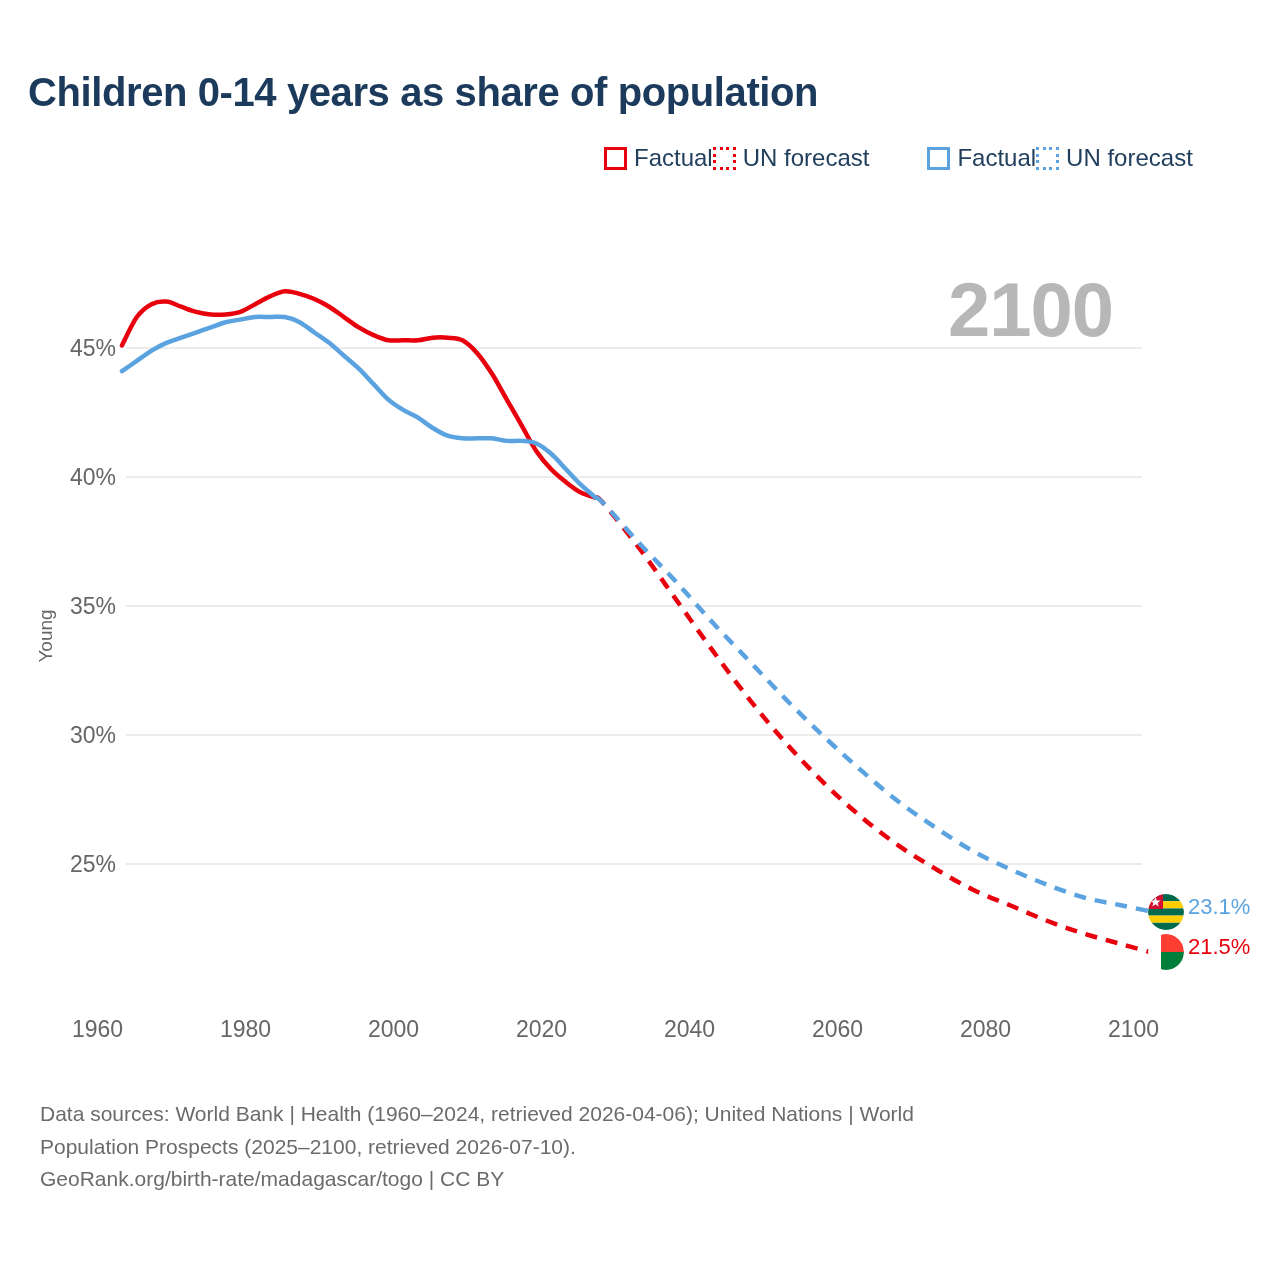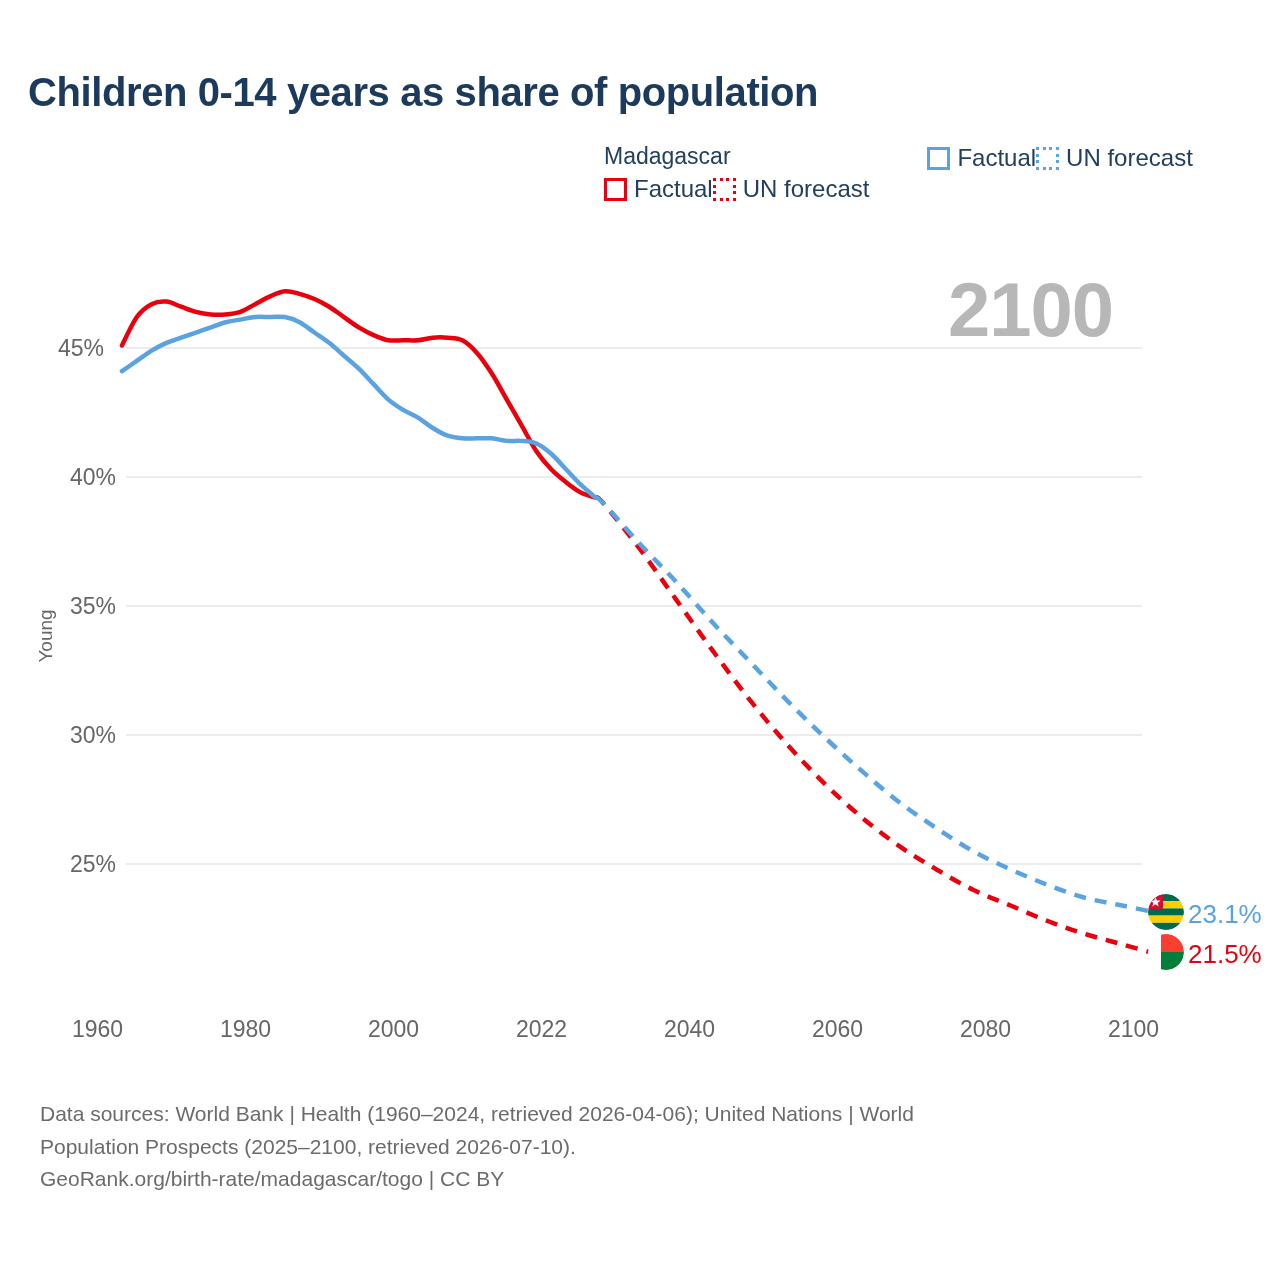--- a/index.html
+++ b/index.html
@@ -108,24 +108,24 @@
     color: #666666;
     transform: rotate(-90deg);
     transform-origin: center;
     width: 100px;
     text-align: center;
   }
 
   
   .end-label {
     position: absolute;
-    font-size: 26px;
+    font-size: 22px;
     white-space: nowrap;
     display: flex;
-    align-items: flex-end;
+    align-items: flex-start;
     gap: 4px;
   }
   .flag {
     width: 36px; height: 36px;
     border-radius: 50%;
     overflow: hidden;
     position: relative;
     flex: 0 0 auto;
   }
   .flag svg { display: block; }
@@ -145,21 +145,20 @@
 </style>
 </head>
 <body>
 
 <div class="page">
 
   <div id="chart-title">Children 0-14 years as share of population</div>
 
   <div id="legend">
     <div class="legend-group">
-      <div class="legend-country">Madagascar</div>
       <div class="legend-entries">
         <div class="legend-entry">
           <span class="swatch solid" style="border-color:#e8000d"></span>
           <span class="legend-label">Factual</span>
         </div>
         <div class="legend-entry">
           <span class="swatch dotted" style="border-color:#e8000d"></span>
           <span class="legend-label">UN forecast</span>
         </div>
       </div>
@@ -193,27 +192,27 @@
       <path d="M 595.60 497.64 C 596.83 498.50, 595.60 495.06, 603.00 502.80 C 610.40 510.54, 627.67 530.75, 640.00 544.08 C 652.33 557.41, 664.67 569.45, 677.00 582.78 C 689.33 596.11, 701.67 610.73, 714.00 624.06 C 726.33 637.39, 738.67 649.86, 751.00 662.76 C 763.33 675.66, 775.67 688.99, 788.00 701.46 C 800.33 713.93, 812.67 725.97, 825.00 737.58 C 837.33 749.19, 849.67 760.37, 862.00 771.12 C 874.33 781.87, 886.67 792.62, 899.00 802.08 C 911.33 811.54, 923.67 819.71, 936.00 827.88 C 948.33 836.05, 960.67 844.22, 973.00 851.10 C 985.33 857.98, 997.67 863.57, 1010.00 869.16 C 1022.33 874.75, 1034.67 879.91, 1047.00 884.64 C 1059.33 889.37, 1071.67 894.10, 1084.00 897.54 C 1096.33 900.98, 1108.67 902.70, 1121.00 905.28 C 1133.33 907.86, 1151.83 911.73, 1158.00 913.02" fill="none" stroke="#5ba3e0" stroke-width="4.5" stroke-linecap="butt" stroke-dasharray="12 9"></path>
     </svg>
 
   <div id="y-axis-title">Young</div>
 
   <div id="y-ticks">
       <div class="y-tick-label" style="left: 36px; top: 864px;">25%</div>
       <div class="y-tick-label" style="left: 36px; top: 735px;">30%</div>
       <div class="y-tick-label" style="left: 36px; top: 606px;">35%</div>
       <div class="y-tick-label" style="left: 36px; top: 477px;">40%</div>
-      <div class="y-tick-label" style="left: 24px; top: 348px;">45%</div>
+      <div class="y-tick-label" style="left: 36px; top: 348px;">45%</div>
     </div>
   <div id="x-ticks">
       <div class="x-tick-label" style="left: 122px;">1960</div>
       <div class="x-tick-label" style="left: 270px;">1980</div>
       <div class="x-tick-label" style="left: 418px;">2000</div>
-      <div class="x-tick-label" style="left: 566px;">2022</div>
+      <div class="x-tick-label" style="left: 566px;">2020</div>
       <div class="x-tick-label" style="left: 714px;">2040</div>
       <div class="x-tick-label" style="left: 862px;">2060</div>
       <div class="x-tick-label" style="left: 1010px;">2080</div>
       <div class="x-tick-label" style="left: 1158px;">2100</div>
     </div>
 
   <div class="end-label" id="end-togo" style="left:1148px; top:894px;">
     <span class="flag">
       <svg width="36" height="36" viewBox="0 0 36 36">
         <clipPath id="cTogo">

